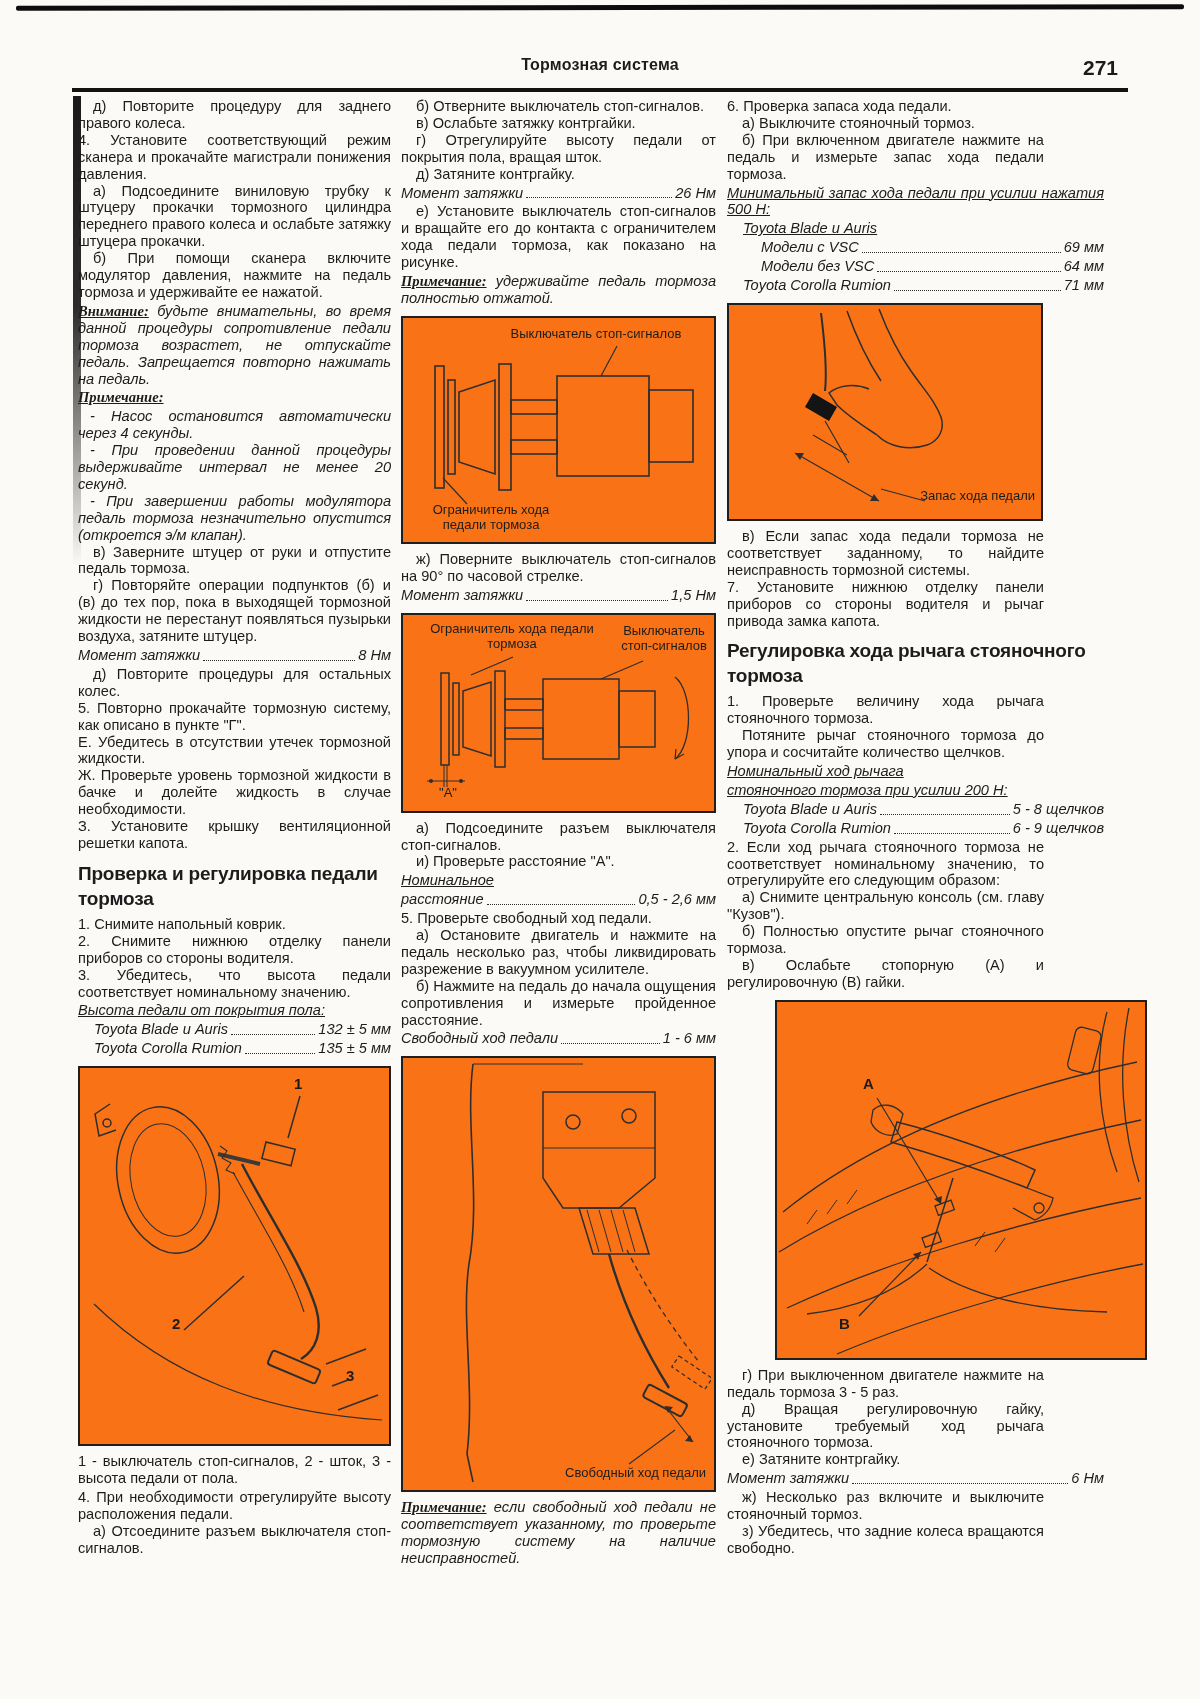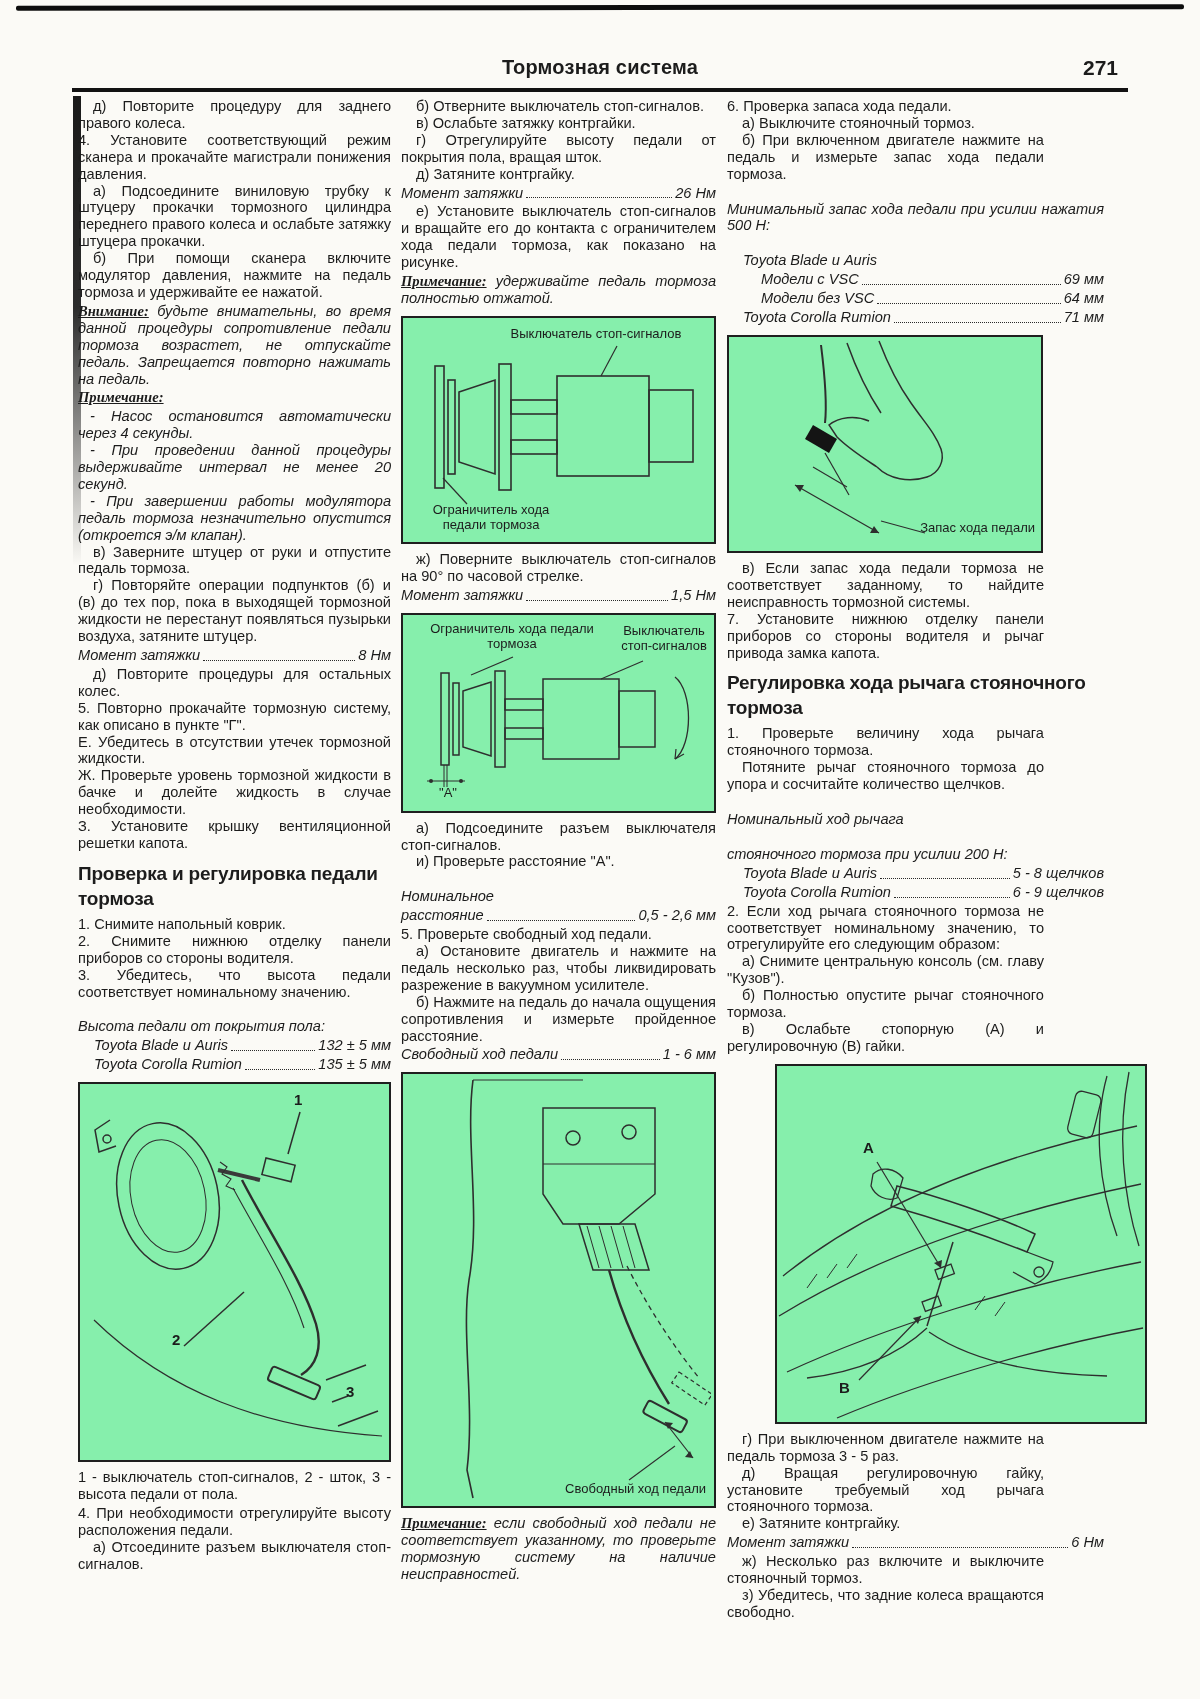--- a/index.html
+++ b/index.html
@@ -4,46 +4,46 @@
 <style>
   html,body{margin:0;padding:0;}
   .page{position:relative;width:1200px;height:1699px;background:#fbfaf6;overflow:hidden;
         font-family:"Liberation Sans",sans-serif;color:#1c1c1c;}
   
   .scan-top{position:absolute;top:5px;left:16px;width:1168px;height:5px;background:#0d0d0d;transform:rotate(-0.08deg);border-radius:2px;}
   .scan-fold{position:absolute;left:73px;top:96px;width:8px;height:470px;
              background:linear-gradient(to bottom,#1a1a1a 0%,#2c2c2c 45%,rgba(60,60,60,0) 100%);}
   
   .hdr-title{position:absolute;top:56px;left:0;width:1200px;text-align:center;
-             font-size:20px;font-weight:bold;letter-spacing:0.2px;}
+             font-size:16px;font-weight:bold;letter-spacing:0.2px;}
   .hdr-num{position:absolute;top:56px;right:82px;font-size:21px;font-weight:bold;}
   .hdr-rule{position:absolute;top:88px;left:72px;width:1056px;height:4px;background:#121212;}
   
   .col{position:absolute;top:98px;font-size:14.6px;line-height:16.9px;text-align:justify;}
   .col-left{left:78px;width:313px;}
   .col-mid{left:401px;width:315px;}
   .col-right{left:727px;width:421px;}
   .col-right > .para,.col-right > h2,.col-right > .note{margin-right:104px;}
   .col-right > .spec,.col-right > .specline{margin-right:44px;}
   p{margin:0;}
   .para.sub{text-indent:15px;}
   .note{font-style:italic;margin:2px 0;}
   .note-lead{font-weight:bold;text-decoration:underline;font-family:Liberation Serif, serif;}
   .noteitem{font-style:italic;text-indent:12px;}
-  .specline{font-style:italic;margin:18px 0 0;}
+  .specline{font-style:italic;margin:2px 0 0;text-decoration:underline;}
   .specline.ind{padding-left:16px;}
   .spec{display:flex;font-style:italic;margin:2px 0;}
   .spec .lbl{white-space:nowrap;}
   .spec .dots{flex:1;min-width:10px;border-bottom:1.7px dotted #2a2a2a;margin:0 3px 3px;align-self:flex-end;}
   .spec .val{white-space:nowrap;}
   .spec.ind{padding-left:16px;}
   .spec.ind2{padding-left:34px;}
   h2.sect{font-size:19px;line-height:25px;font-weight:bold;margin:9px 0 5px;text-align:left;letter-spacing:-0.2px;}
   .caption{font-weight:normal;margin:3px 0 2px;text-align:justify;}
-  .figure{position:relative;border:2.4px solid #1f1f1f;background:#86efac;margin:9px 0 7px;box-sizing:border-box;width:100%;}
+  .figure{position:relative;border:2.4px solid #1f1f1f;background:#f97316;margin:9px 0 7px;box-sizing:border-box;width:100%;}
   .figure svg{display:block;}
   .fig-label{position:absolute;font-size:13px;line-height:15px;text-align:center;font-style:normal;color:#1c1c1c;}
   .fig-label.nw{white-space:nowrap;}
   .fig-callout{position:absolute;font-size:15px;font-weight:bold;font-style:normal;}
   .fig-reserve{width:316px;}
   .fig-parking{width:372px;margin-left:48px;}
 </style>
 </head>
 <body>
 

